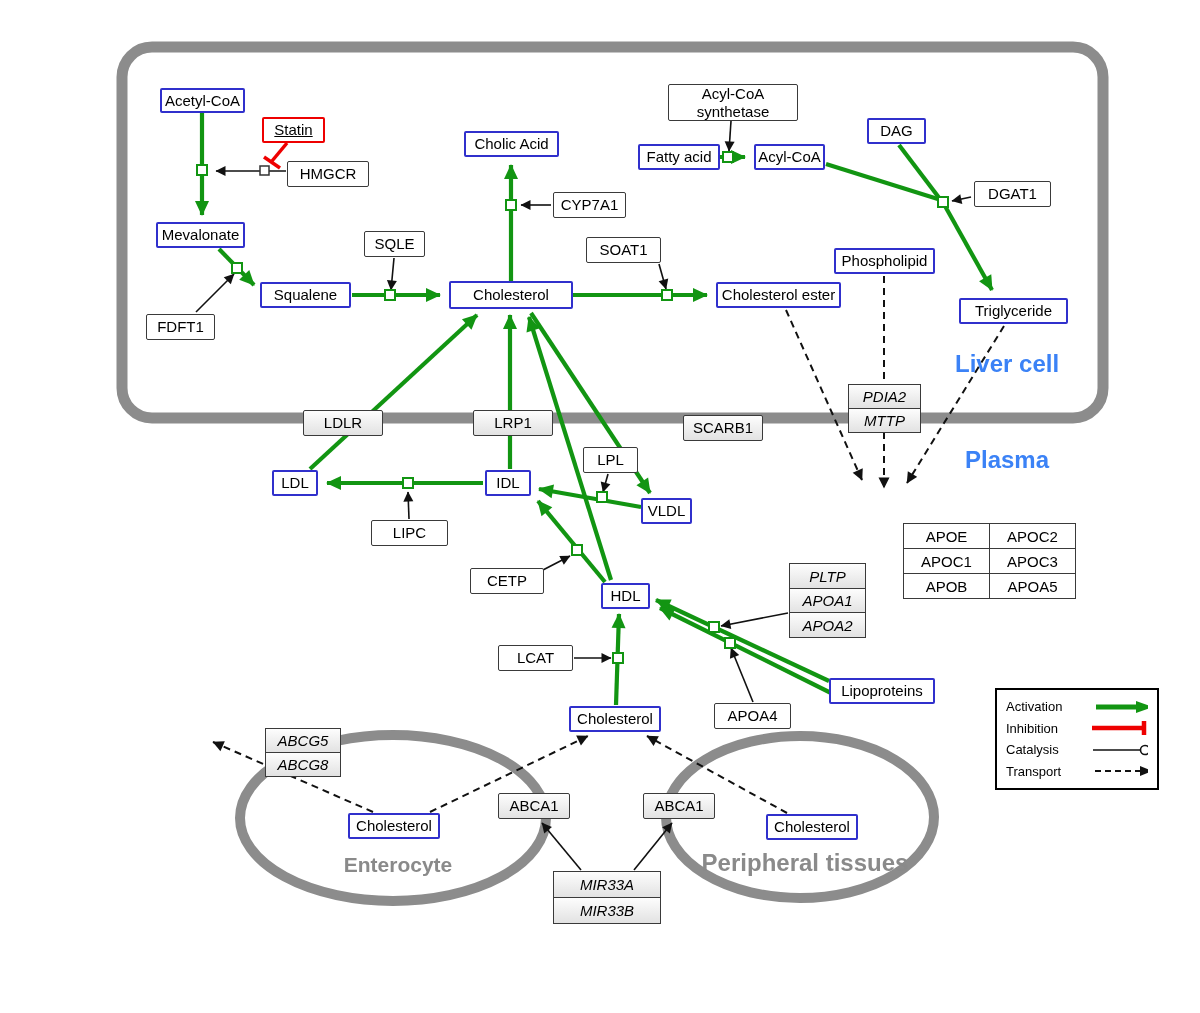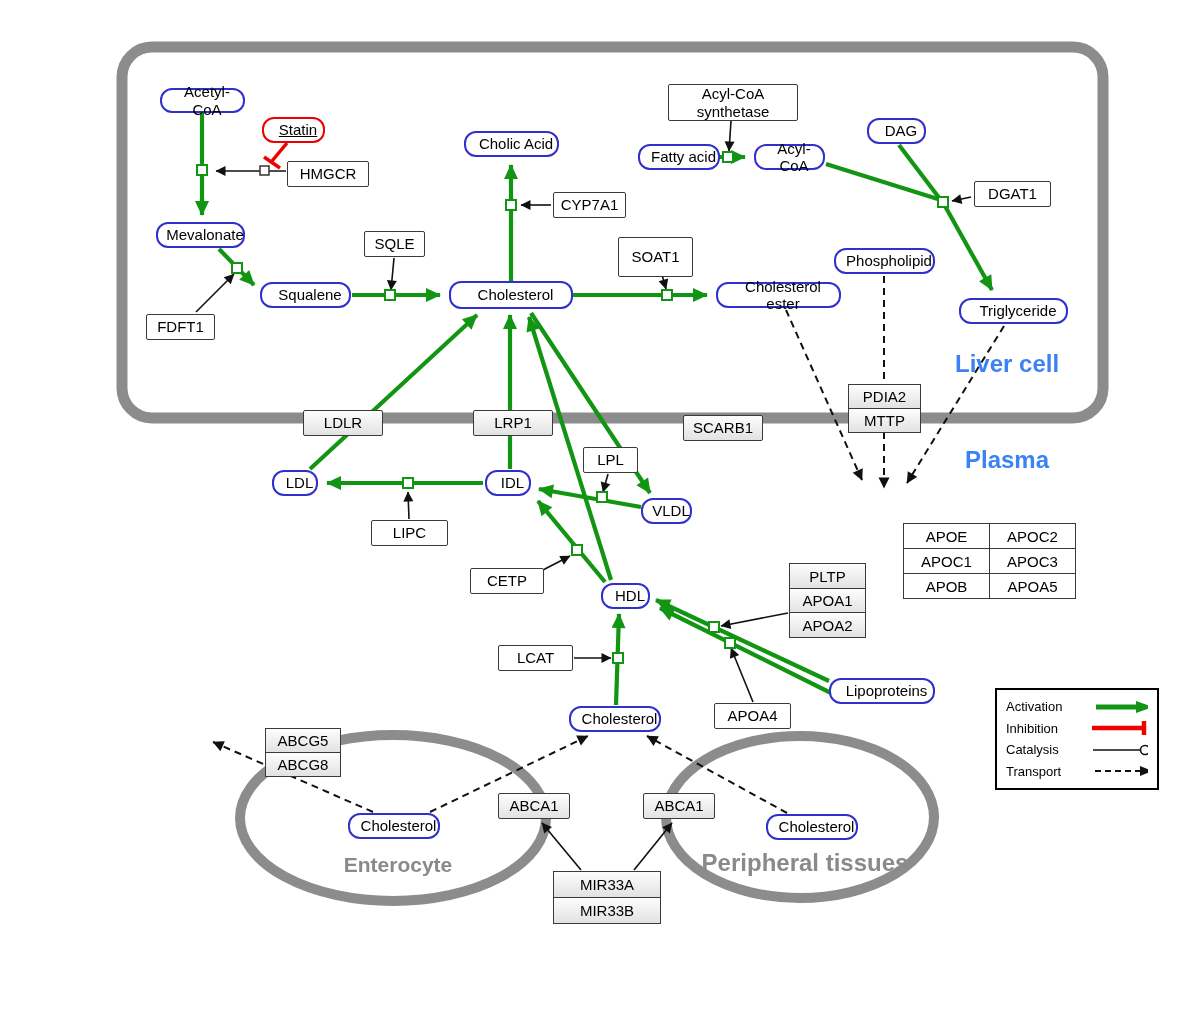--- a/index.html
+++ b/index.html
@@ -1,25 +1,25 @@
 <!DOCTYPE html>
 <html><head>
 <meta charset="utf-8">
 <style>
   * { margin:0; padding:0; box-sizing:border-box; }
   body { font-family:"Liberation Sans",sans-serif; background:#ffffff; }
   .canvas { position:relative; width:1200px; height:1013px; background:#fff; overflow:hidden; }
   .edges { position:absolute; left:0; top:0; }
   .node { position:absolute; display:flex; align-items:center; justify-content:center;
           text-align:center; font-size:15px; color:#000; background:#fff; line-height:1.15; }
-  .species { border:2.5px solid #3030cc; border-radius:12px;padding-left:9px; }
+  .species { border:2.5px solid #3030cc; border-radius:2px; }
   .statin  { border-color:#ee0000;text-decoration:underline; }
   .protein { border:1.5px solid #3a3a3a; border-radius:2px; }
   .gray    { background:linear-gradient(180deg,#fdfdfd 0%,#e2e2e2 100%); }
-  .stack { position:absolute; }
+  .stack { position:absolute;font-style:italic; }
   .stack .cell { display:flex; align-items:center; justify-content:center; font-size:15px;
                  border:1.5px solid #3a3a3a; background:linear-gradient(180deg,#fdfdfd,#e2e2e2);
                  margin-top:-1.5px; }
   .stack .cell:first-child { margin-top:0; }
   .region-label { position:absolute; font-weight:bold; color:#3b82f6; }
   .tissue-label { color:#8a8a8a; text-align:center; }
   .apo { position:absolute; display:grid; grid-template-columns:86px 86px;
          border-right:1.5px solid #3a3a3a; border-bottom:1.5px solid #3a3a3a; background:#fff; }
   .apo .acell { border-left:1.5px solid #3a3a3a; border-top:1.5px solid #3a3a3a; height:25px;
                 display:flex; align-items:center; justify-content:center; font-size:15px; }
@@ -140,21 +140,21 @@
   <div class="node species" style="left:601px;top:583px;width:49px;height:26px">HDL</div>
   <div class="node species" style="left:829px;top:678px;width:106px;height:26px">Lipoproteins</div>
   <div class="node species" style="left:569px;top:706px;width:92px;height:26px">Cholesterol</div>
   <div class="node species" style="left:348px;top:813px;width:92px;height:26px">Cholesterol</div>
   <div class="node species" style="left:766px;top:814px;width:92px;height:26px">Cholesterol</div>
 
   <div class="node protein" style="left:287px;top:161px;width:82px;height:26px">HMGCR</div>
   <div class="node protein" style="left:146px;top:314px;width:69px;height:26px">FDFT1</div>
   <div class="node protein" style="left:364px;top:231px;width:61px;height:26px">SQLE</div>
   <div class="node protein" style="left:553px;top:192px;width:73px;height:26px">CYP7A1</div>
-  <div class="node protein" style="left:618px;top:237px;width:75px;height:40px">SOAT1</div>
+  <div class="node protein" style="left:586px;top:237px;width:75px;height:26px">SOAT1</div>
   <div class="node protein" style="left:668px;top:84px;width:130px;height:37px">Acyl-CoA synthetase</div>
   <div class="node protein" style="left:974px;top:181px;width:77px;height:26px">DGAT1</div>
   <div class="node protein gray" style="left:303px;top:410px;width:80px;height:26px">LDLR</div>
   <div class="node protein gray" style="left:473px;top:410px;width:80px;height:26px">LRP1</div>
   <div class="node protein gray" style="left:683px;top:415px;width:80px;height:26px">SCARB1</div>
   <div class="node protein" style="left:371px;top:520px;width:77px;height:26px">LIPC</div>
   <div class="node protein" style="left:583px;top:447px;width:55px;height:26px">LPL</div>
   <div class="node protein" style="left:470px;top:568px;width:74px;height:26px">CETP</div>
   <div class="node protein" style="left:498px;top:645px;width:75px;height:26px">LCAT</div>
   <div class="node protein" style="left:714px;top:703px;width:77px;height:26px">APOA4</div>

